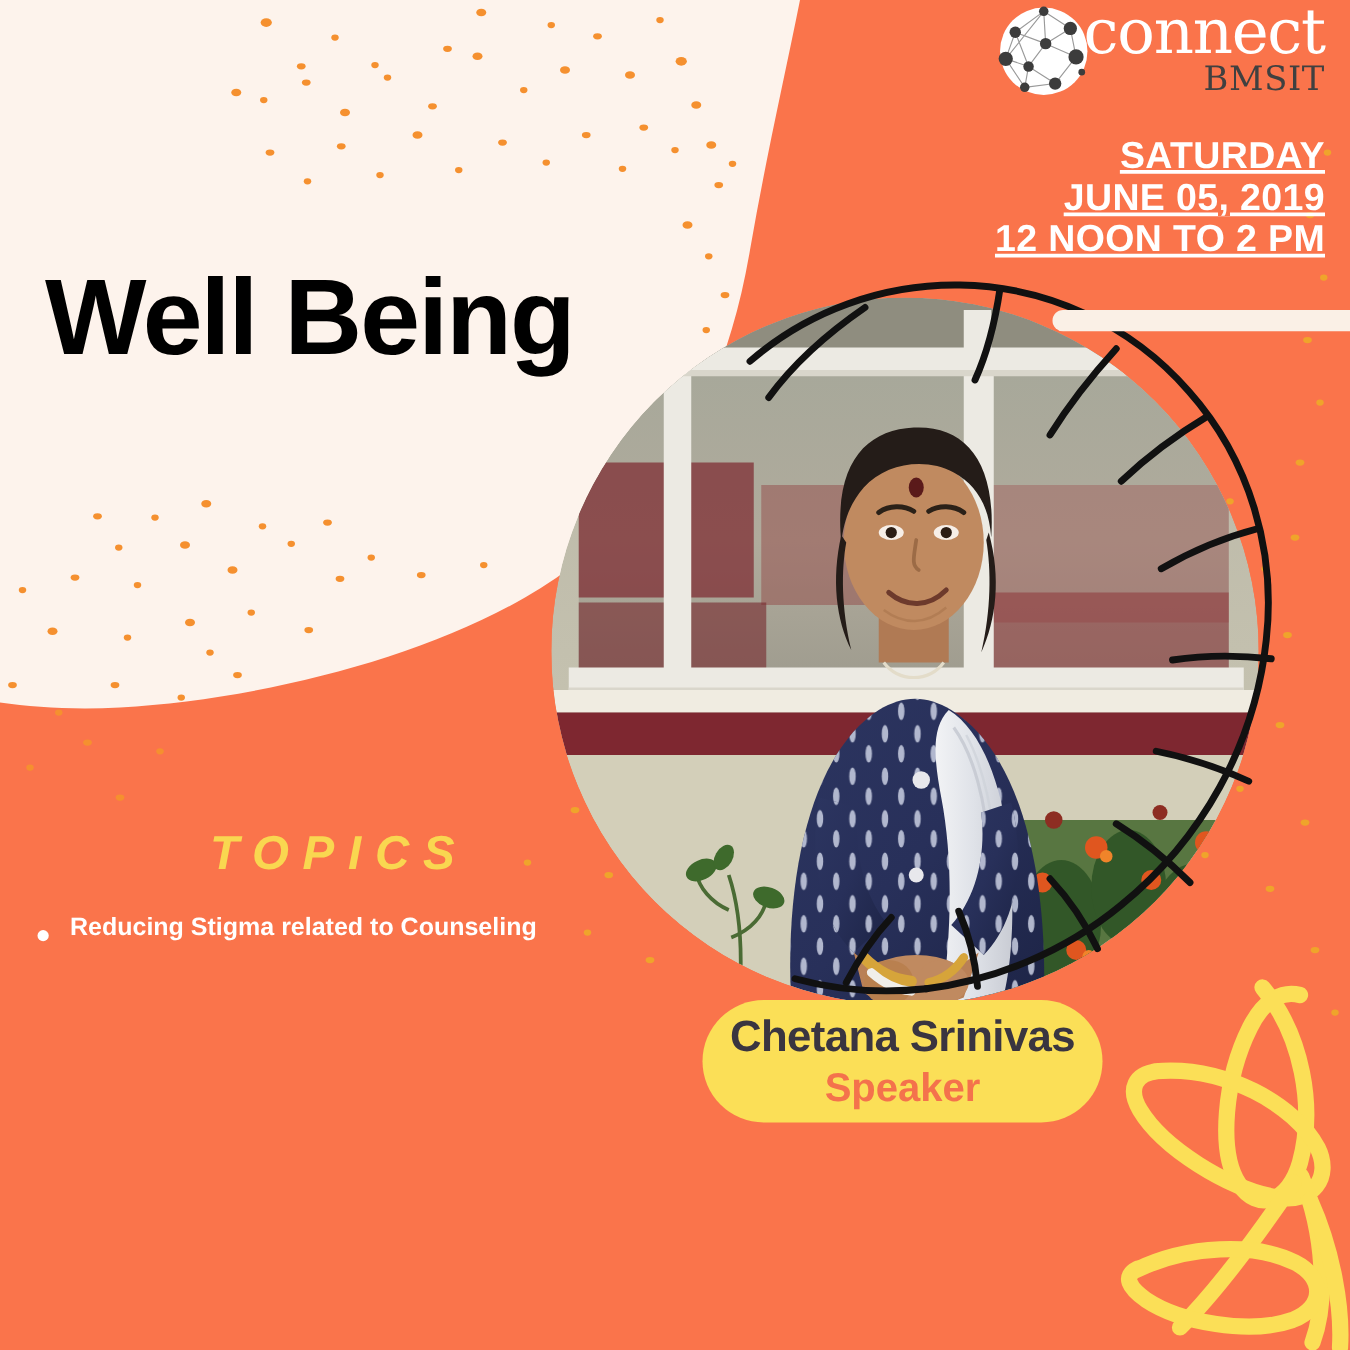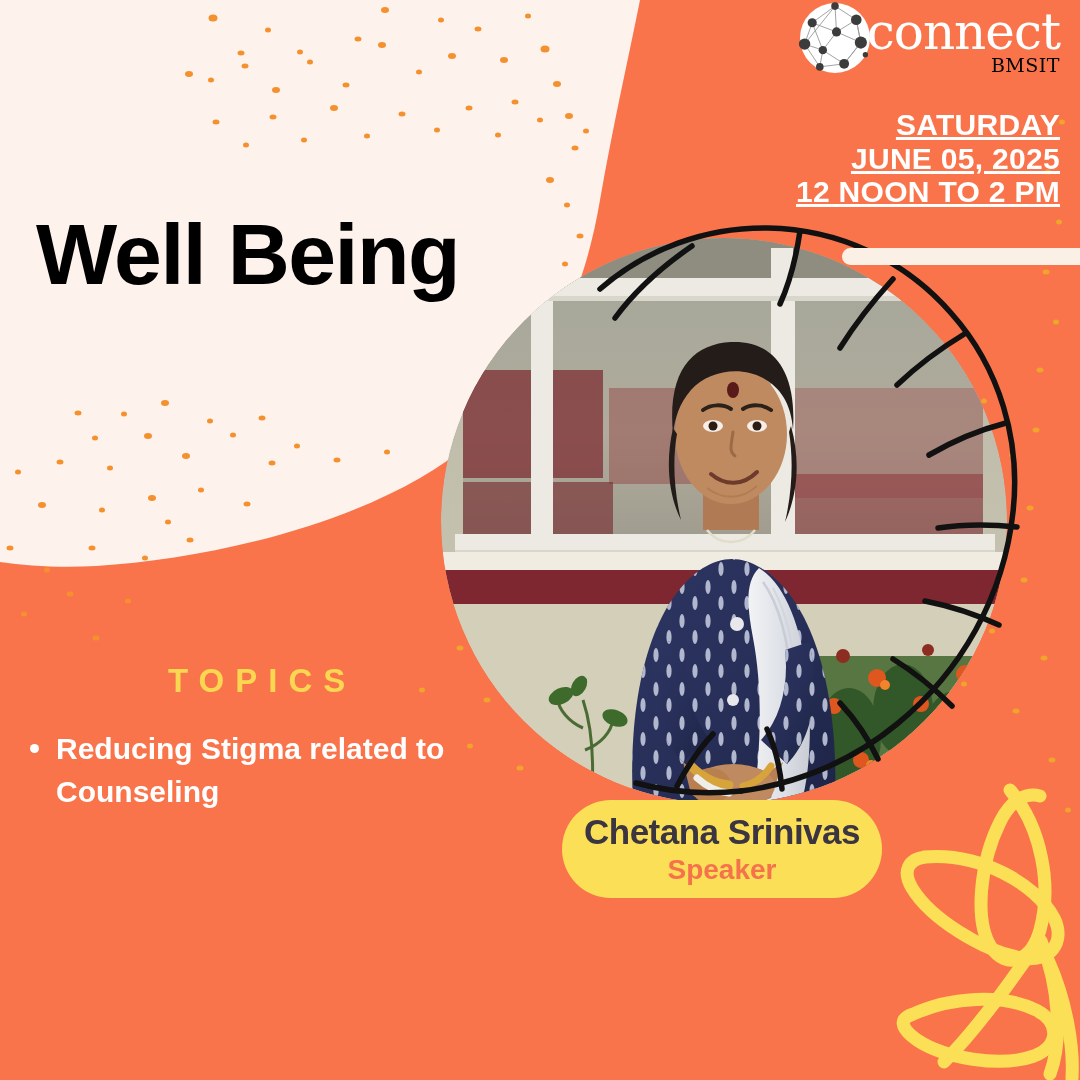--- a/index.html
+++ b/index.html
@@ -25,21 +25,21 @@
     display:flex;flex-direction:column;align-items:flex-end;
     margin-left:-6px;margin-top:2px;
   }
   #logo-word{
     font-family:"DejaVu Serif", serif;
     font-size:50px;line-height:0.95;color:#ffffff;letter-spacing:-1px;
     font-weight:400;
   }
   #logo-sub{
     font-family:"DejaVu Serif", serif;
-    font-size:19px;color:#000000;letter-spacing:0.5px;margin-top:-2px;
+    font-size:27px;color:#404040;letter-spacing:0.5px;margin-top:-2px;
   }
 
   
   #date-block{
     position:absolute;right:20px;top:108px;
     text-align:right;color:#ffffff;
     font-weight:bold;font-size:30px;line-height:1.12;
     letter-spacing:0.3px;
   }
   #date-block div{white-space:nowrap;text-decoration:underline;}
@@ -53,25 +53,25 @@
   
   #title{
     position:absolute;left:36px;top:206px;width:480px;
     color:#000000;font-weight:bold;font-size:86px;line-height:1.12;
     letter-spacing:-1.5px;
   }
 
   
   #topics-heading{
     position:absolute;left:168px;top:662px;
-    color:#F9D750;font-weight:bold;font-size:33px;letter-spacing:11px;
+    color:#F9D750;font-weight:bold;font-size:38px;letter-spacing:11px;font-style:italic;
   }
   #topics-list{
     position:absolute;left:14px;top:728px;width:512px;
-    color:#ffffff;font-weight:bold;font-size:30px;line-height:1.42;
+    color:#ffffff;font-weight:bold;font-size:20px;line-height:1.42;
     list-style:none;margin:0;padding:0;
   }
   #topics-list li{
     position:relative;padding-left:42px;margin-bottom:6px;
   }
   #topics-list li .bullet{
     position:absolute;left:16px;top:16px;
     width:9px;height:9px;border-radius:50%;background:#ffffff;
   }
 
@@ -86,21 +86,21 @@
   #speaker-badge{
     position:absolute;left:562px;top:800px;width:320px;height:98px;
     background:#FBDF57;border-radius:49px;
     display:flex;flex-direction:column;align-items:center;justify-content:center;
   }
   #speaker-name{
     color:#3A3540;font-weight:bold;font-size:35px;letter-spacing:-0.5px;
     line-height:1;
   }
   #speaker-role{
-    color:#F4724C;font-weight:bold;font-size:28px;margin-top:7px;line-height:1;
+    color:#F4724C;font-weight:bold;font-size:32px;margin-top:7px;line-height:1;
   }
 </style>
 </head>
 <body>
 
 <div id="poster">
 
   <svg class="svg-layer" width="1080" height="1080" viewBox="0 0 1080 1080">
     <rect x="0" y="0" width="1080" height="1080" fill="#FA744B"></rect>
 
@@ -497,21 +497,21 @@
       </g>
     </svg>
     <div id="logo-text-wrap">
       <div id="logo-word">connect</div>
       <div id="logo-sub">BMSIT</div>
     </div>
   </div>
 
   <div id="date-block">
     <div>SATURDAY</div>
-    <div>JUNE 05, 2025</div>
+    <div>JUNE 05, 2019</div>
     <div>12 NOON TO 2 PM</div>
   </div>
 
   <div id="title">
     <div>Well Being</div>
   </div>
 
   <div id="topics-heading">TOPICS</div>
   <ul id="topics-list">
     <li>

